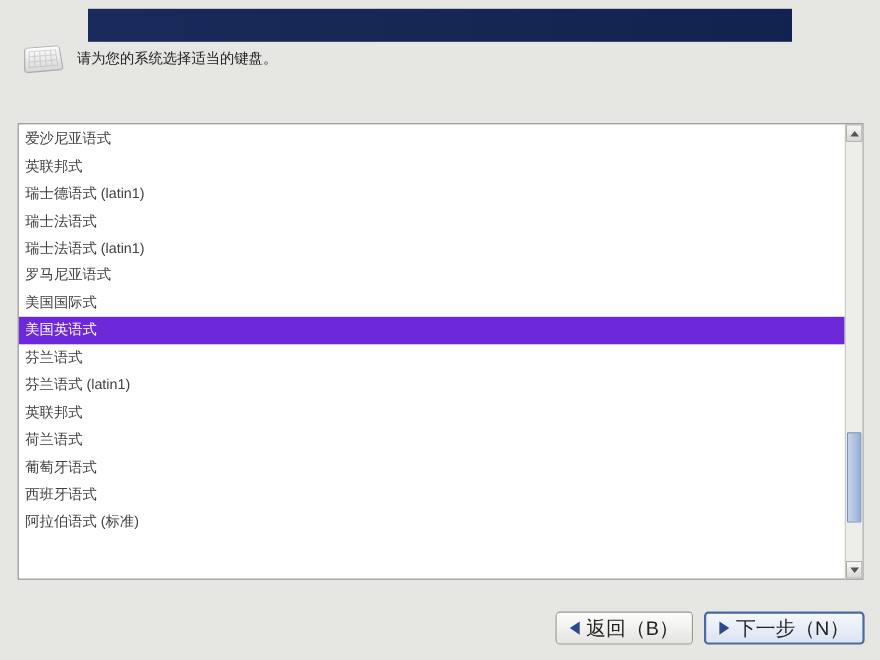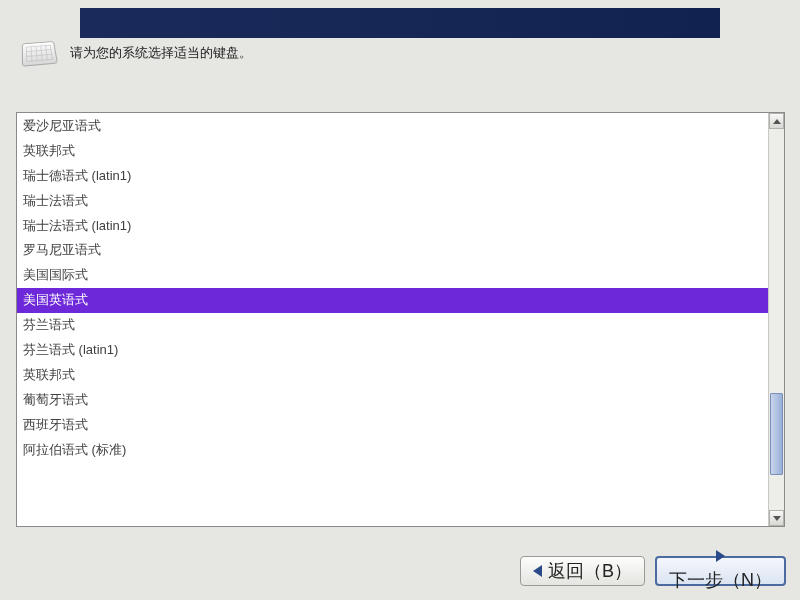--- a/index.html
+++ b/index.html
@@ -124,21 +124,20 @@
     justify-content: center;
     gap: 6px;
     padding: 0 12px;
     font-size: 18px;
     color: #222;
     cursor: pointer;
   }
   .btn.primary {
     border: 2px solid #4a6aa0;
     background: linear-gradient(#f4f7fc, #dbe4f2);
-    flex-direction: column;
   }
   .arrow-left, .arrow-right {
     width: 0; height: 0;
     border-top: 6px solid transparent;
     border-bottom: 6px solid transparent;
   }
   .arrow-left { border-right: 9px solid #2a4a8a; }
   .arrow-right { border-left: 9px solid #2a4a8a; }
 </style>
 </head>
@@ -157,20 +156,21 @@
       <div class="list-item">英联邦式</div>
       <div class="list-item">瑞士德语式 (latin1)</div>
       <div class="list-item">瑞士法语式</div>
       <div class="list-item">瑞士法语式 (latin1)</div>
       <div class="list-item">罗马尼亚语式</div>
       <div class="list-item">美国国际式</div>
       <div class="list-item selected">美国英语式</div>
       <div class="list-item">芬兰语式</div>
       <div class="list-item">芬兰语式 (latin1)</div>
       <div class="list-item">英联邦式</div>
+      <div class="list-item">荷兰语式</div>
       <div class="list-item">葡萄牙语式</div>
       <div class="list-item">西班牙语式</div>
       <div class="list-item">阿拉伯语式 (标准)</div>
     </div>
   <div class="scrollbar">
     <div class="sb-btn sb-up">
         <div class="sb-arrow"></div>
       </div>
     <div class="sb-thumb"></div>
     <div class="sb-btn sb-down">

